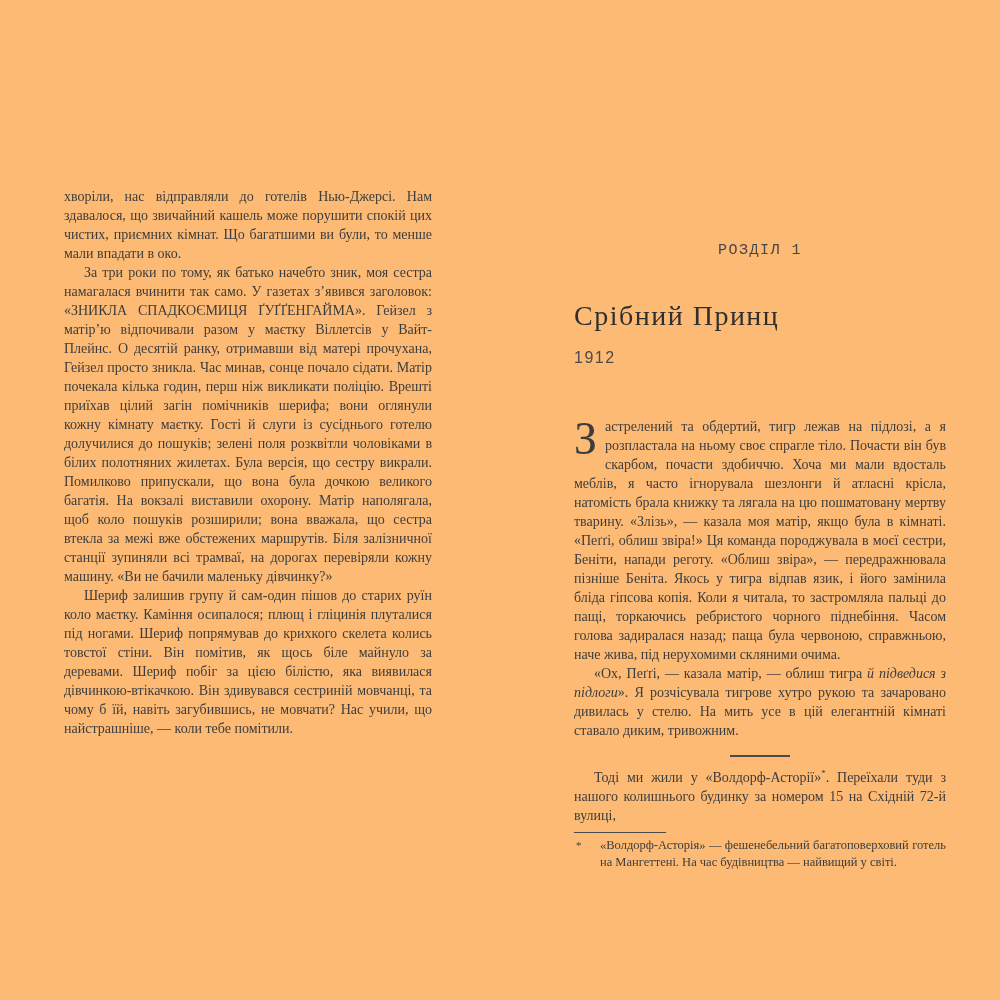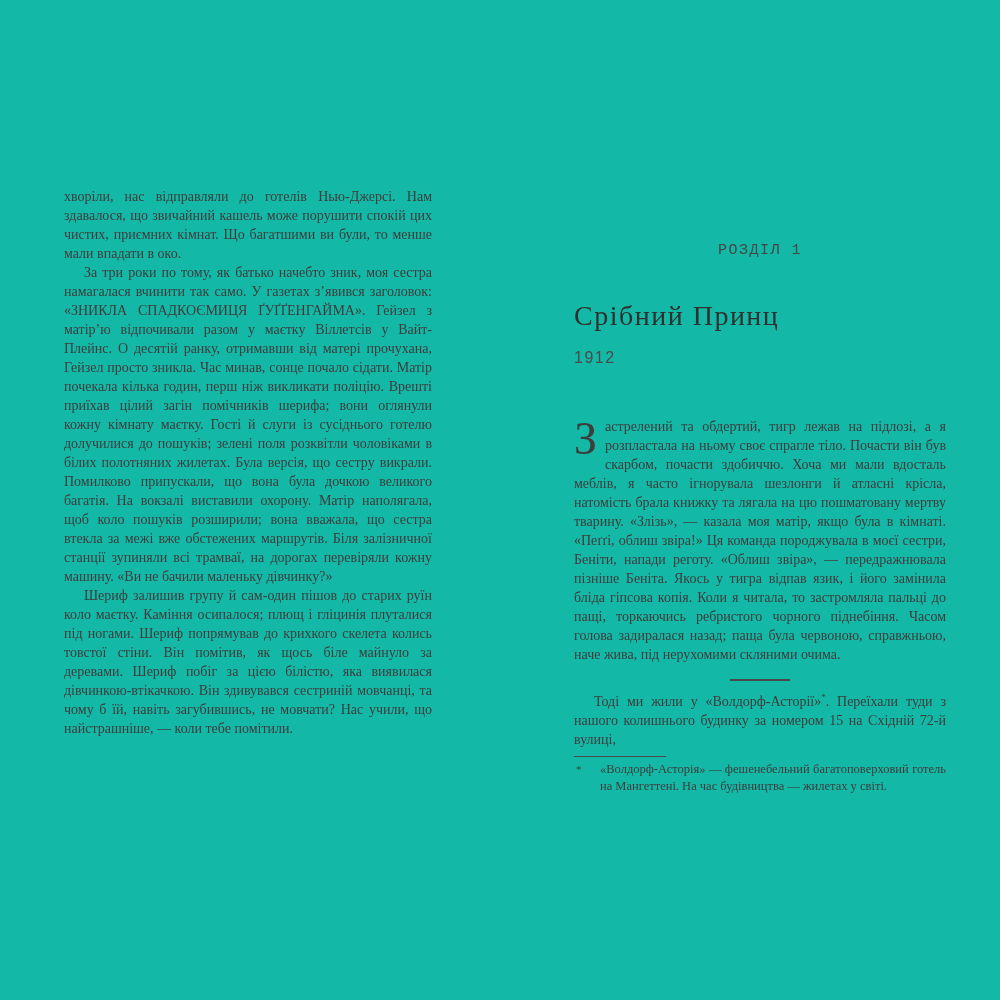--- a/index.html
+++ b/index.html
@@ -4,21 +4,21 @@
 <style>
   html, body {
     margin: 0;
     padding: 0;
     background: #ffffff;
   }
   .spread {
     position: relative;
     width: 1000px;
     height: 1000px;
-    background: #14b8a6;
+    background: #fdba74;
     overflow: hidden;
     color: #3d3d3d;
     font-family: "Liberation Serif", "DejaVu Serif", serif;
   }
   .page {
     position: absolute;
     top: 0;
   }
   .page-left {
     left: 64px;
@@ -130,29 +130,32 @@
 
   <div class="page page-right">
     <div class="chapter-label">РОЗДІЛ 1</div>
     <h1 class="chapter-title">Срібний Принц</h1>
     <div class="chapter-year">1912</div>
 
     <p class="para no-indent opening">
       <span class="dropcap">З</span><span>астрелений та обдертий, тигр лежав на підлозі, а я розпластала на ньому своє спрагле тіло. Почасти він був скарбом, почасти здобиччю. Хоча ми мали вдосталь меблів, я часто ігнорувала шезлонги й атласні крісла, натомість брала книжку та лягала на цю пошматовану мертву тварину. «Злізь», — казала моя матір, якщо була в кімнаті. «Пеґґі, облиш звіра!» Ця команда породжувала в моєї сестри, Беніти, напади реготу. «Облиш звіра», — передражнювала пізніше Беніта. Якось у тигра відпав язик, і його замінила бліда гіпсова копія. Коли я читала, то застромляла пальці до пащі, торкаючись ребристого чорного піднебіння. Часом голова задиралася назад; паща була червоною, справжньою, наче жива, під нерухомими скляними очима.</span>
     </p>
 
+    <p class="para">
+      <span>«Ох, Пеґґі, — казала матір, — облиш тигра </span><em>й підведися з підлоги</em><span>». Я розчісувала тигрове хутро рукою та зачаровано дивилась у стелю. На мить усе в цій елегантній кімнаті ставало диким, тривожним.</span>
+    </p>
 
     <div class="scene-break"></div>
 
     <p class="para">
       <span>Тоді ми жили у «Волдорф-Асторії»</span><sup class="fn-ref">*</sup><span>. Переїхали туди з нашого колишнього будинку за номером 15 на Східній 72-й вулиці,</span>
     </p>
 
     <div class="footnote-rule"></div>
 
     <div class="footnote">
       <span class="fn-marker">*</span>
-      <span class="fn-text">«Волдорф-Асторія» — фешенебельний багатоповерховий готель на Мангеттені. На час будівництва — жилетах у світі.</span>
+      <span class="fn-text">«Волдорф-Асторія» — фешенебельний багатоповерховий готель на Мангеттені. На час будівництва — найвищий у світі.</span>
     </div>
 
   </div>
 
 </div>
 
 </body></html>

